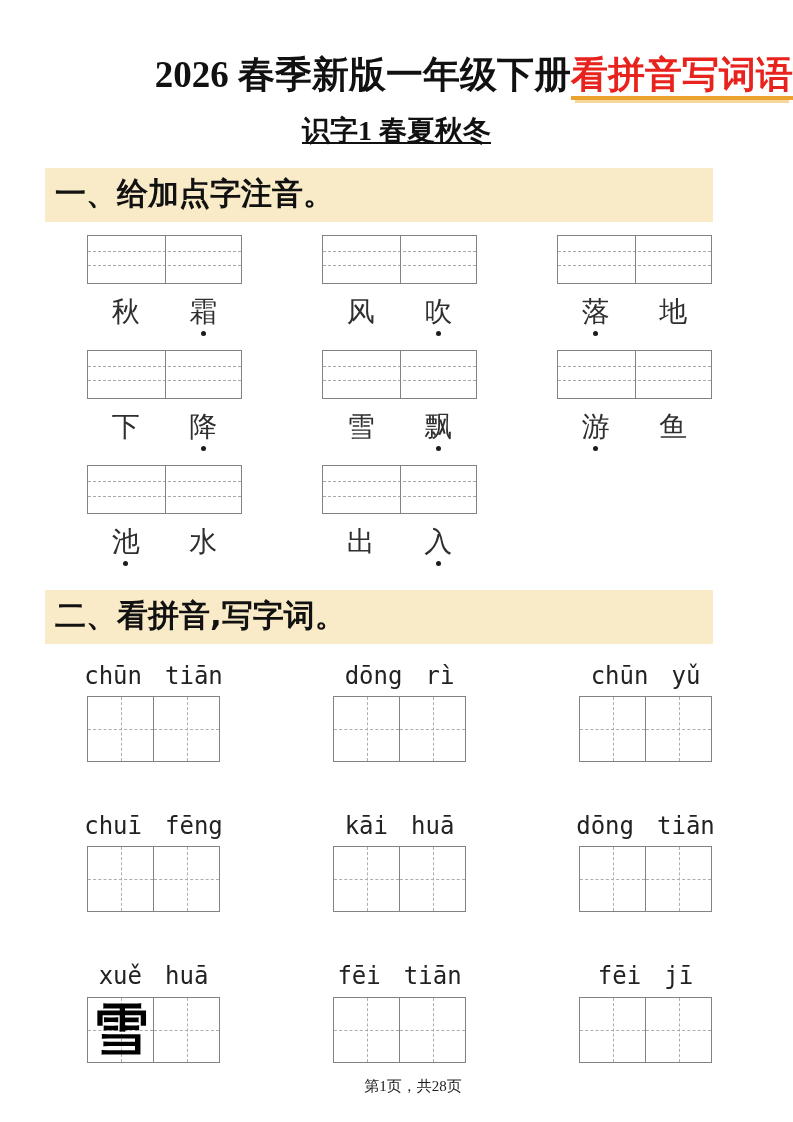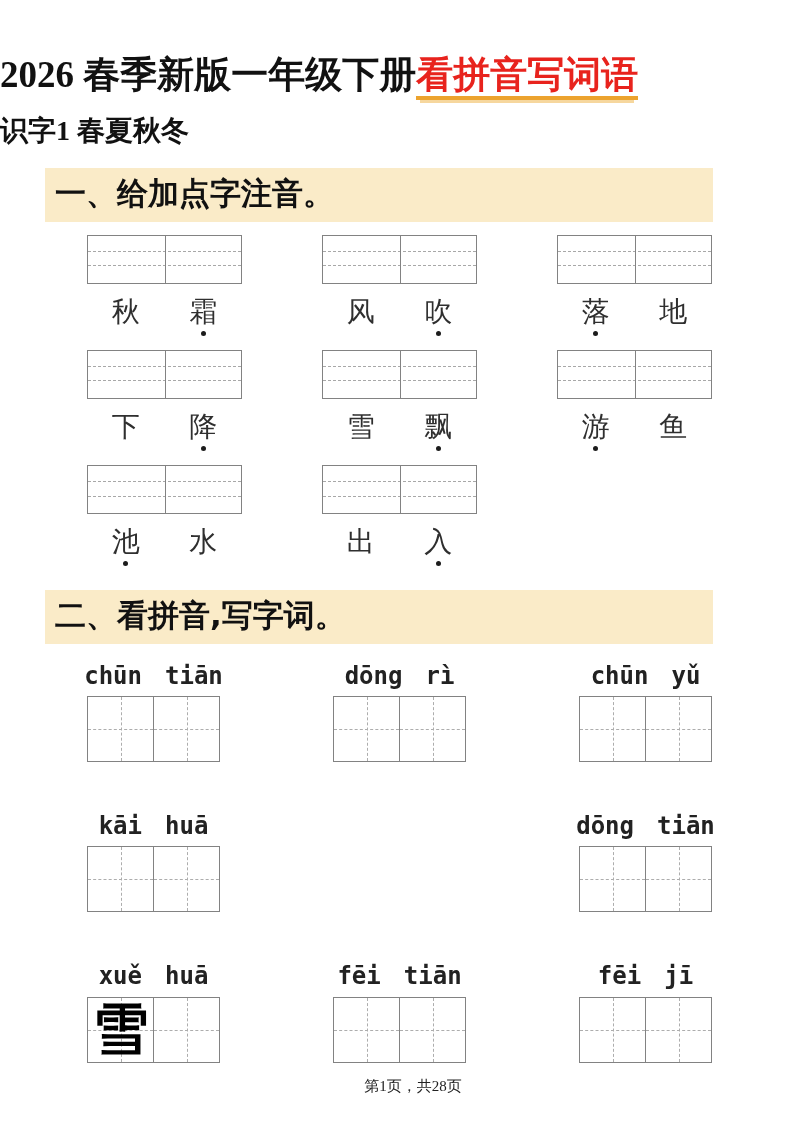--- a/index.html
+++ b/index.html
@@ -7,39 +7,40 @@
     position:relative;
     width:793px;height:1122px;
     background:#ffffff;
     overflow:hidden;
     font-family:"Liberation Serif","DejaVu Serif",serif;
     color:#222;
   }
   
   .title{
     margin-top:54px;
-    text-align:left;
+    text-align:right;
     font-size:37px;
     font-weight:bold;
     line-height:1.15;
     color:#111;
     white-space:nowrap;
   }
   .title .red{
     color:#e8231d;
     border-bottom:4px solid #eca32e;
     box-shadow:0 7px 0 -4px #f6d79e;
     padding-bottom:1px;
   }
   .subtitle{
     margin-top:15px;
-    text-align:left;
+    text-align:center;
     font-size:28px;
     font-weight:bold;
     color:#111;
+    text-decoration:underline;
   }
   
   .band{
     margin:18px 80px 0 45px;
     background:#faebc8;
     padding:5px 0 7px 10px;
     font-family:"DejaVu Sans","Liberation Sans",sans-serif;
     font-size:31px;
     font-weight:bold;
     color:#111;
@@ -82,21 +83,21 @@
     width:5px;height:5px;border-radius:50%;background:#1c1c1c;
   }
   
   .row.s2{margin-top:20px;}
   .row.s2.gap{margin-top:52px;}
   .s2item{width:133px;}
   .pinyin{
     display:flex;justify-content:center;gap:23px;
     font-family:"DejaVu Sans Mono","Liberation Mono",monospace;
     font-size:24px;color:#222;line-height:1.05;
-    margin-bottom:7px;white-space:nowrap;font-weight:bold;
+    margin-bottom:7px;white-space:nowrap;
   }
   .tgrid{
     display:flex;height:66px;
     border:1.5px solid #828282;background:#fff;box-sizing:border-box;
   }
   .cell{flex:1;position:relative;}
   .cell.first{border-right:1px solid #828282;}
   .cell::before{
     content:"";position:absolute;left:50%;top:0;bottom:0;
     border-left:1px dashed #adadad;
@@ -269,20 +270,34 @@
         <div class="cell">
             <span class="ans"></span>
           </div>
       </div>
     </div>
   </div>
 
   <div class="row s2 gap">
     <div class="s2item">
       <div class="pinyin">
+          <span>chuī</span>
+          <span>fēng</span>
+        </div>
+      <div class="tgrid">
+        <div class="cell first">
+            <span class="ans"></span>
+          </div>
+        <div class="cell">
+            <span class="ans"></span>
+          </div>
+      </div>
+    </div>
+    <div class="s2item">
+      <div class="pinyin">
           <span>kāi</span>
           <span>huā</span>
         </div>
       <div class="tgrid">
         <div class="cell first">
             <span class="ans"></span>
           </div>
         <div class="cell">
             <span class="ans"></span>
           </div>

